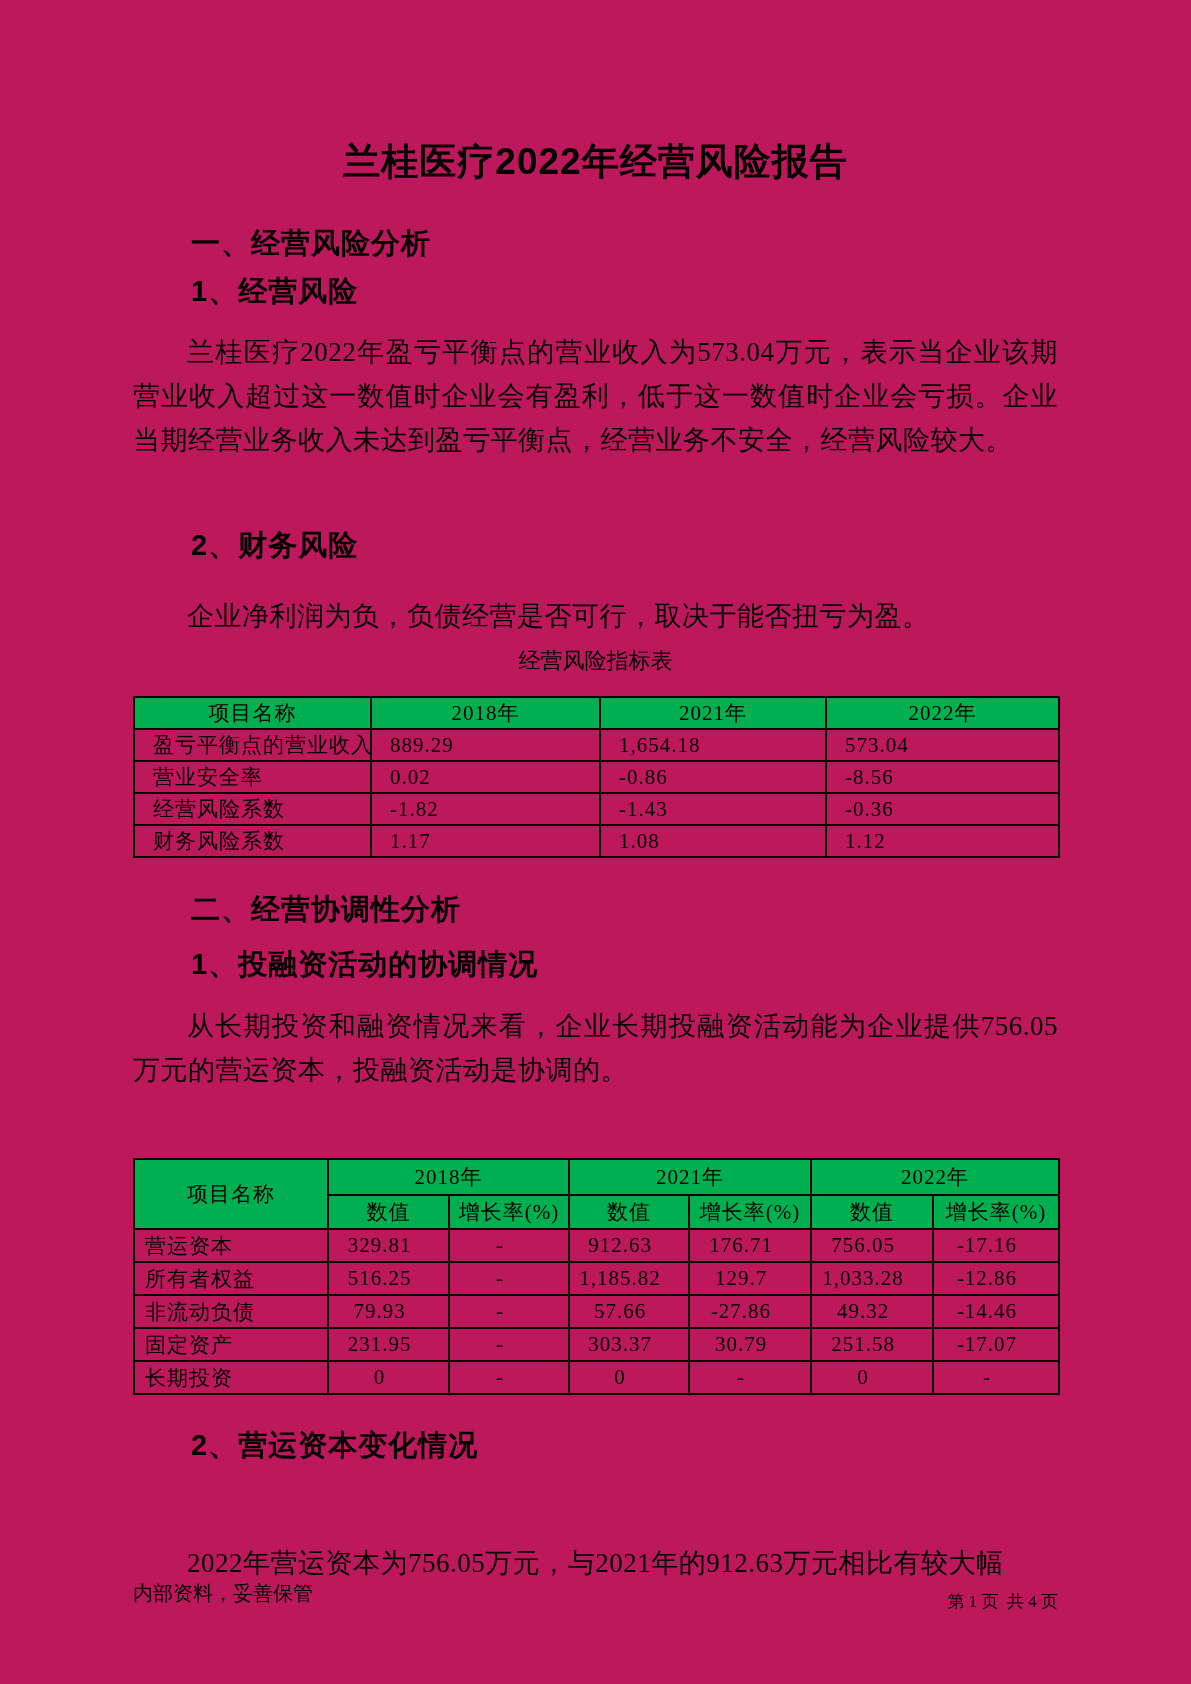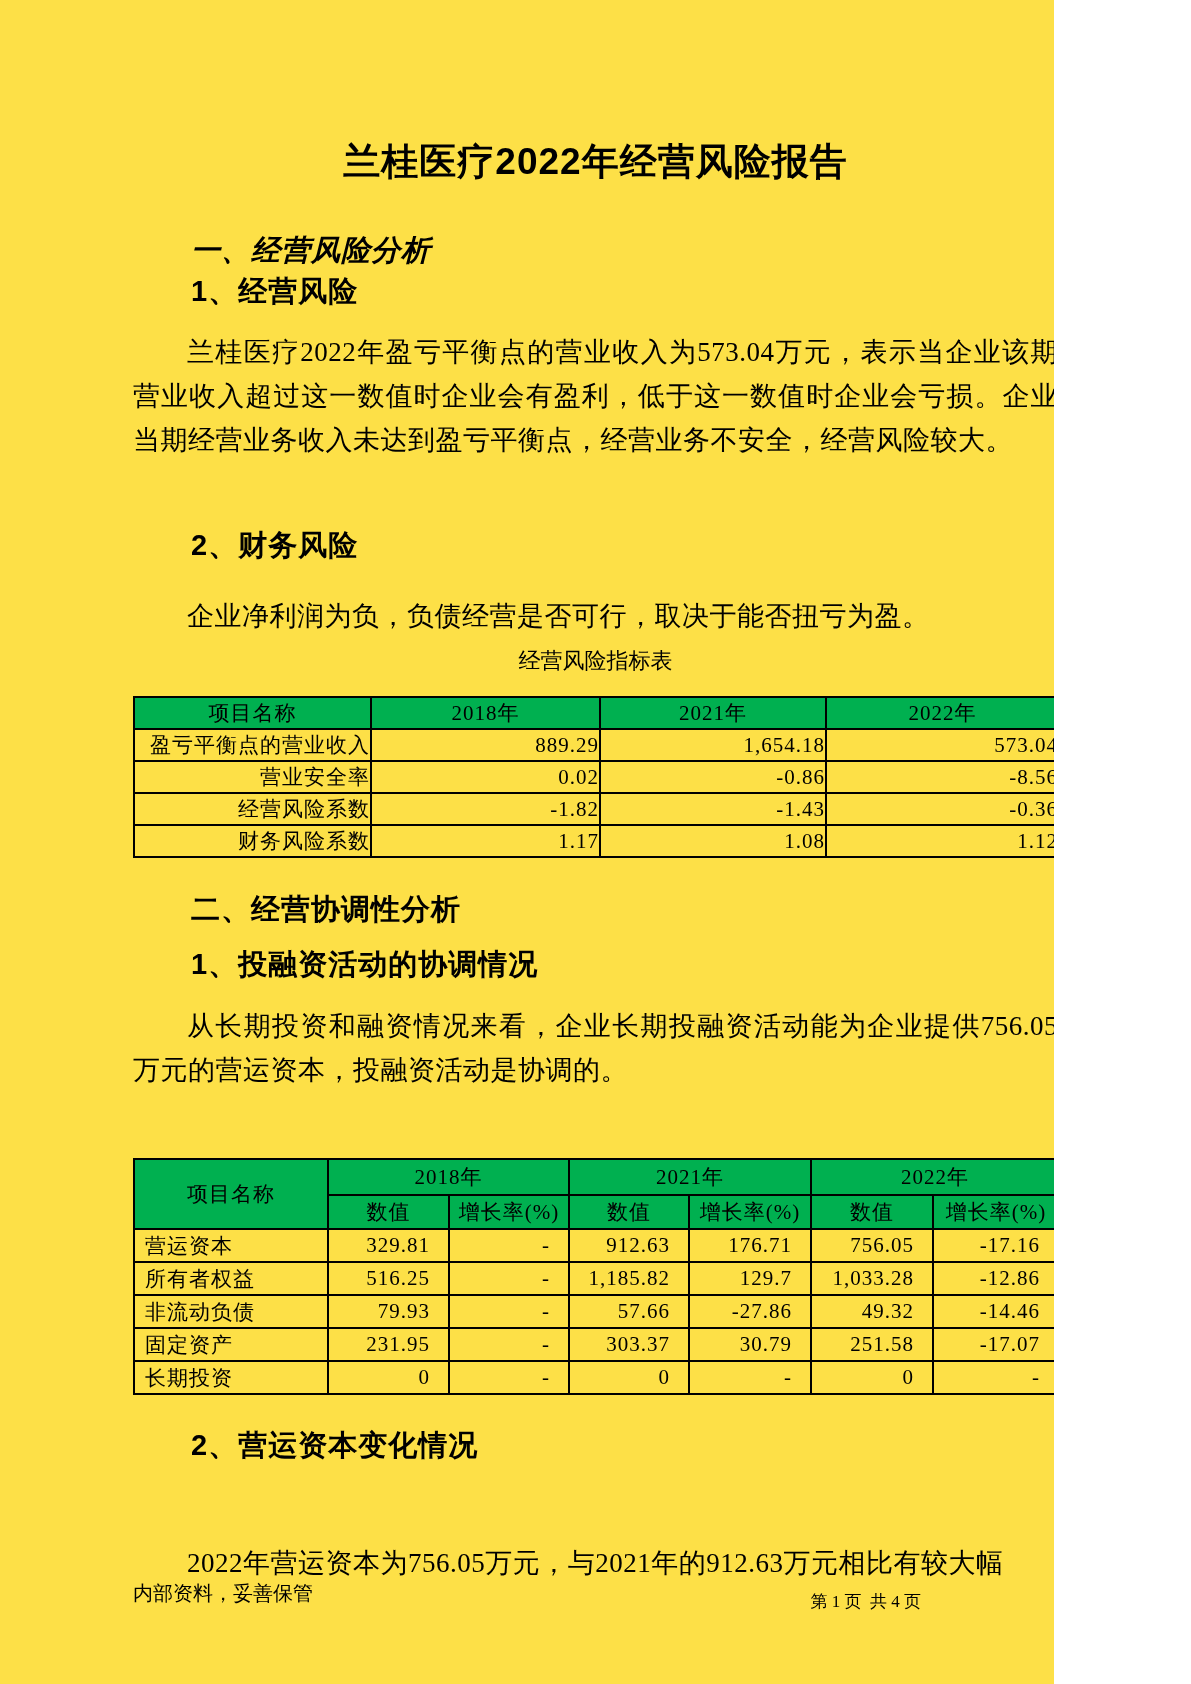--- a/index.html
+++ b/index.html
@@ -4,22 +4,22 @@
 <style>
   * { margin:0; padding:0; box-sizing:border-box; }
   html, body { background:#ffffff; }
   body {
     width:1191px; height:1684px;
     font-family:"Liberation Serif", serif;
     color:#000;
   }
   .page {
     position:relative;
-    width:1054px; height:1684px;
-    background:#fde047;
+    width:1191px; height:1684px;
+    background:#be185d;
     overflow:hidden;
   }
   .abs { position:absolute; left:133px; width:925px; }
 
   .doc-title {
     top:140px;
     text-align:center;
     font-family:"Liberation Sans", sans-serif;
     font-weight:bold;
     font-size:37px;
@@ -27,21 +27,21 @@
     letter-spacing:1px;
   }
   .h-sec {
     font-family:"Liberation Sans", sans-serif;
     font-weight:bold;
     font-size:29px;
     line-height:34px;
     padding-left:58px;
     letter-spacing:1px;
   }
-  #h-risk        { top:233px;font-style:italic; }
+  #h-risk        { top:226px; }
   #h-operating   { top:274px; }
   #h-financial   { top:528px; }
   #h-coord       { top:892px; }
   #h-invest      { top:947px; }
   #h-wcchange    { top:1428px; }
 
   .para {
     font-size:27px;
     line-height:44px;
     text-align:justify;
@@ -75,28 +75,28 @@
     letter-spacing:1px;
   }
   th {
     background:#00B050;
     font-weight:normal;
     text-align:center;
     margin-top:36px;
   }
   #tbl-risk { top:696px; }
   #tbl-risk th { height:32px; }
-  #tbl-risk td { height:32px; padding-left:10px; text-align:right; }
+  #tbl-risk td { height:32px; padding-left:18px; text-align:left; }
 
   #tbl-wc { top:1158px; }
   #tbl-wc tr.yr-row th  { height:36px; }
   #tbl-wc tr.sub-row th { height:34px; }
   #tbl-wc td { height:33px; }
   #tbl-wc td.lbl { padding-left:10px; text-align:left; }
-  #tbl-wc td.num { padding-right:18px; text-align:right; }
+  #tbl-wc td.num { padding-right:18px; text-align:center; }
 
   .footer-left {
     position:absolute;
     left:133px; top:1580px;
     font-family:Liberation Mono, monospace;
     font-size:20px;
   }
   .footer-right {
     position:absolute;
     right:133px; top:1582px;

